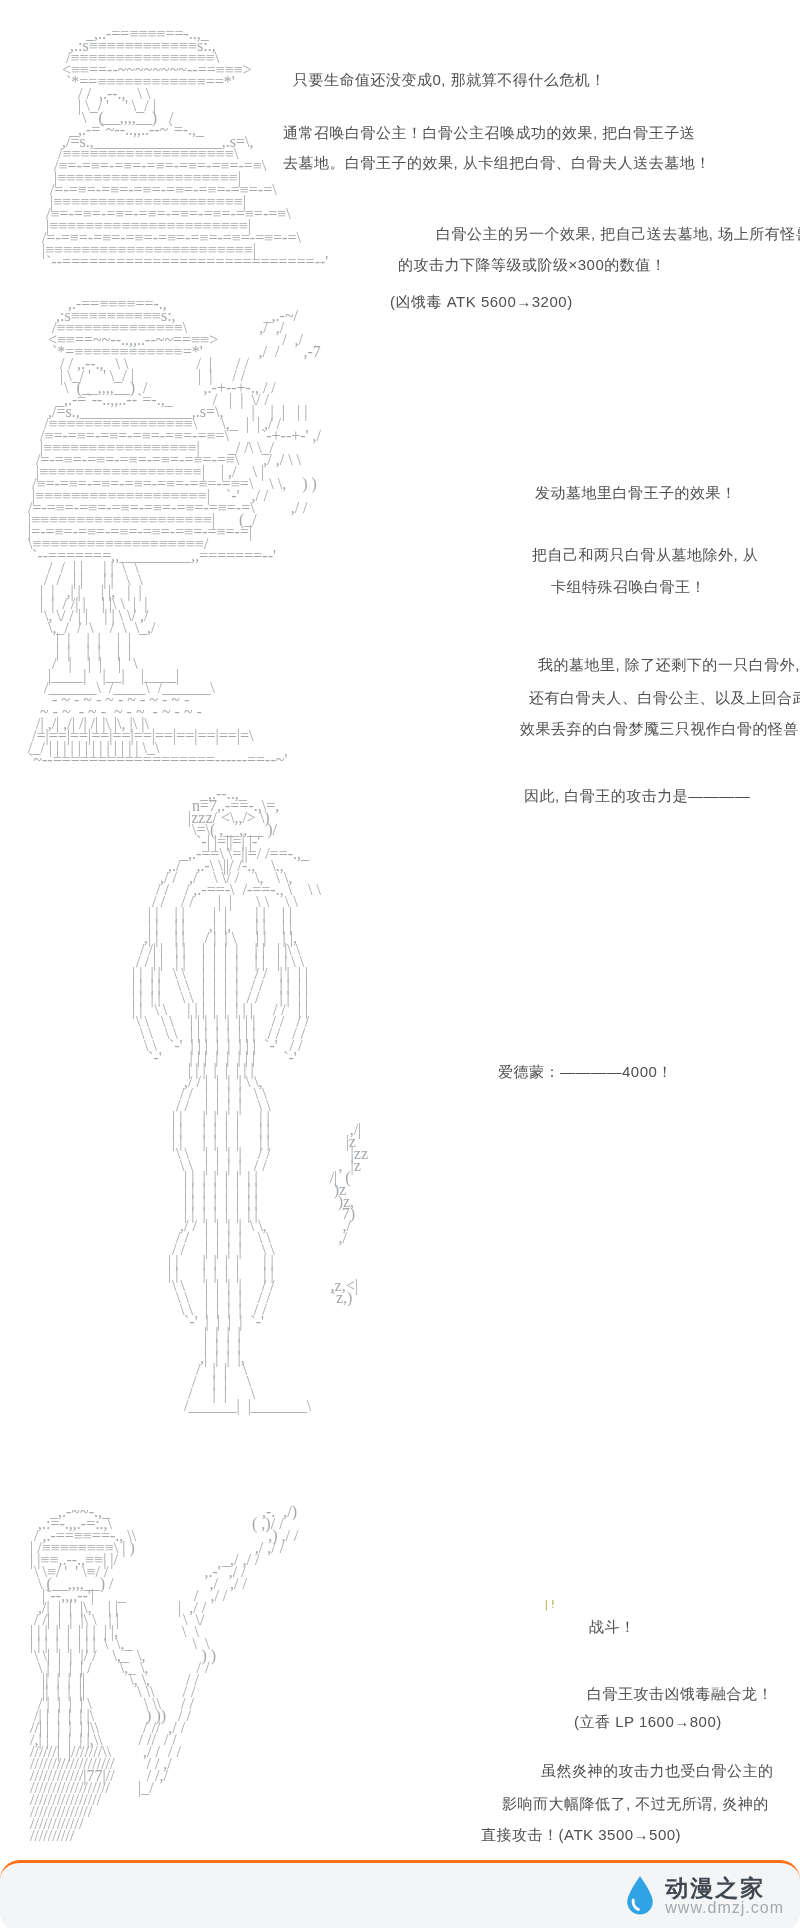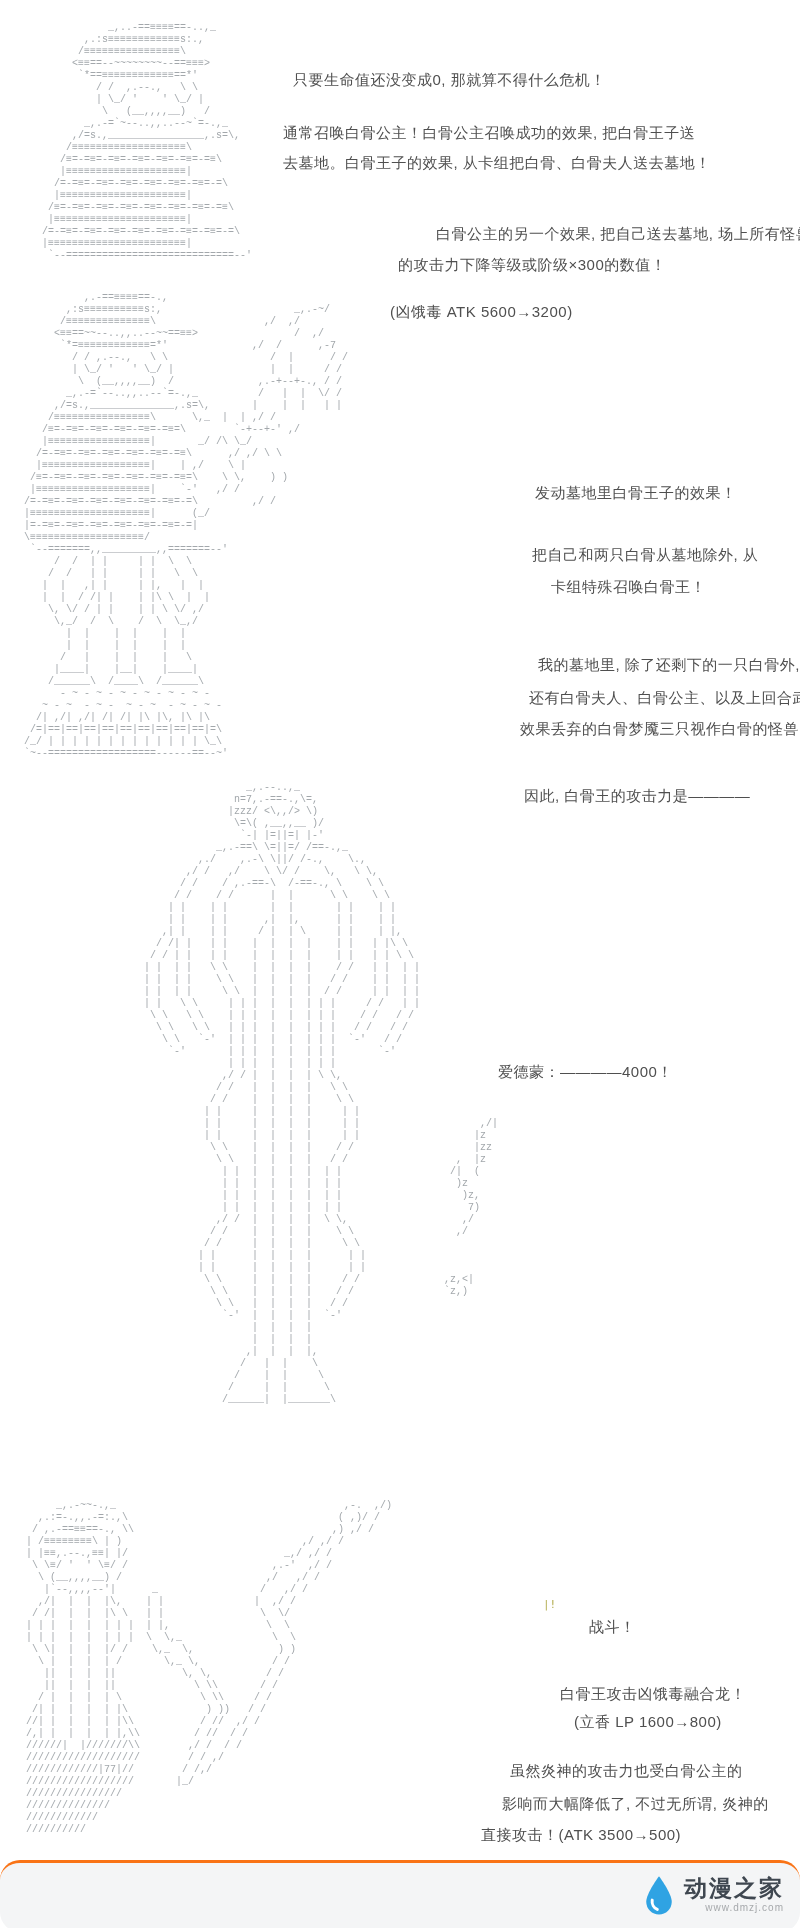--- a/index.html
+++ b/index.html
@@ -7,23 +7,23 @@
     position: relative;
     width: 800px;
     height: 1928px;
     margin: 0 auto;
     background: #ffffff;
     overflow: hidden;
     font-family: "Liberation Sans", "DejaVu Sans", sans-serif;
   }
   .aa {
     position: absolute;
-    margin: 10px;
-    font-family: Liberation Mono, monospace;
-    font-size: 10px;
+    margin: 16px;
+    font-family: Liberation Serif, serif;
+    font-size: 16px;
     line-height: 12px;
     letter-spacing: 0;
     color: #a2a7ab;
     white-space: pre;
   }
   .dlg {
     position: absolute;
     font-size: 15px;
     line-height: 20px;
     color: #4f4f4f;
@@ -59,21 +59,21 @@
   .logo svg { display: block; margin-right: 8px; }
   .logo-text { text-align: left; }
   .site-name {
     font-size: 23px;
     font-weight: bold;
     color: #3f4750;
     letter-spacing: 2px;
     line-height: 26px;
   }
   .site-url {
-    font-size: 10px;
+    font-size: 16px;
     color: #a6a9ac;
     letter-spacing: 1px;
     line-height: 14px;
     text-align: right;
   }
 </style>
 </head>
 <body>
 
 <div id="page">
@@ -96,21 +96,21 @@
     /≡=-=≡=-=≡=-=≡=-=≡=-=≡=-=≡=-=≡\
     |≡≡≡≡≡≡≡≡≡≡≡≡≡≡≡≡≡≡≡≡≡≡|
    /=-=≡=-=≡=-=≡=-=≡=-=≡=-=≡=-=≡=-=\
    |≡≡≡≡≡≡≡≡≡≡≡≡≡≡≡≡≡≡≡≡≡≡≡|
     `--============================--'</pre>
   <div class="dlg" style="left:293px; top:70px;">只要生命值还没变成0, 那就算不得什么危机！</div>
   <div class="dlg" style="left:283px; top:153px;">去墓地。白骨王子的效果, 从卡组把白骨、白骨夫人送去墓地！</div>
   <div class="dlg" style="left:283px; top:123px;">通常召唤白骨公主！白骨公主召唤成功的效果, 把白骨王子送</div>
   <div class="dlg" style="left:398px; top:224px;margin-left:38px;">白骨公主的另一个效果, 把自己送去墓地, 场上所有怪兽</div>
   <div class="dlg" style="left:398px; top:255px;">的攻击力下降等级或阶级×300的数值！</div>
-  <div class="dlg" style="left:390px; top:302px;">(凶饿毒 ATK 5600→3200)</div>
+  <div class="dlg" style="left:390px; top:292px;">(凶饿毒 ATK 5600→3200)</div>
 
   <pre class="aa" style="left:8px; top:282px;">           ,.-==≡≡≡≡==-.,
         ,:s≡≡≡≡≡≡≡≡≡≡s:,                      _,.-~/
        /≡≡≡≡≡≡≡≡≡≡≡≡≡≡\                  ,/  ,/
       &lt;≡≡==~~--..,,..--~~==≡≡&gt;                /  ,/
        `*=≡≡≡≡≡≡≡≡≡≡≡≡=*'              ,/  /      ,-7
          / / ,.--.,   \ \                 /  |      / /
          | \_/ '   ' \_/ |                |  |     / /
           \  (__,,,,__)  /              ,.-+--+-., / /
         _,.-=`--..,,..--`=-.,_          /   |  |  \/ /
@@ -229,23 +229,23 @@
  //////|  |///////\\        ,/ /  / /
  ///////////////////        / / ,/
  ////////////|77|//        / /,/
  //////////////////       |_/
  ////////////////
  //////////////
  ////////////
  //////////</pre>
   <span class="aa-accent" style="left:543px; top:1598px;">|!</span>
   <div class="dlg" style="left:589px; top:1617px;">战斗！</div>
-  <div class="dlg" style="left:560px; top:1684px;">白骨王攻击凶饿毒融合龙！</div>
+  <div class="dlg" style="left:587px; top:1684px;">白骨王攻击凶饿毒融合龙！</div>
   <div class="dlg" style="left:574px; top:1712px;">(立香 LP 1600→800)</div>
-  <div class="dlg" style="left:510px; top:1761px;">虽然炎神的攻击力也受白骨公主的</div>
+  <div class="dlg" style="left:541px; top:1761px;">虽然炎神的攻击力也受白骨公主的</div>
   <div class="dlg" style="left:502px; top:1794px;">影响而大幅降低了, 不过无所谓, 炎神的</div>
   <div class="dlg" style="left:481px; top:1825px;">直接攻击！(ATK 3500→500)</div>
 
   <div class="footer">
     <div class="logo">
       <svg width="34" height="44" viewBox="0 0 40 48">
         <path d="M20 2 C20 2 5 22 5 32 a15 15 0 0 0 30 0 C35 22 20 2 20 2 Z" fill="#2fa3e3"></path>
         <path d="M12 30 a9 10 0 0 0 6 11" stroke="#ffffff" stroke-width="3.5" fill="none" stroke-linecap="round"></path>
       </svg>
       <div class="logo-text">

